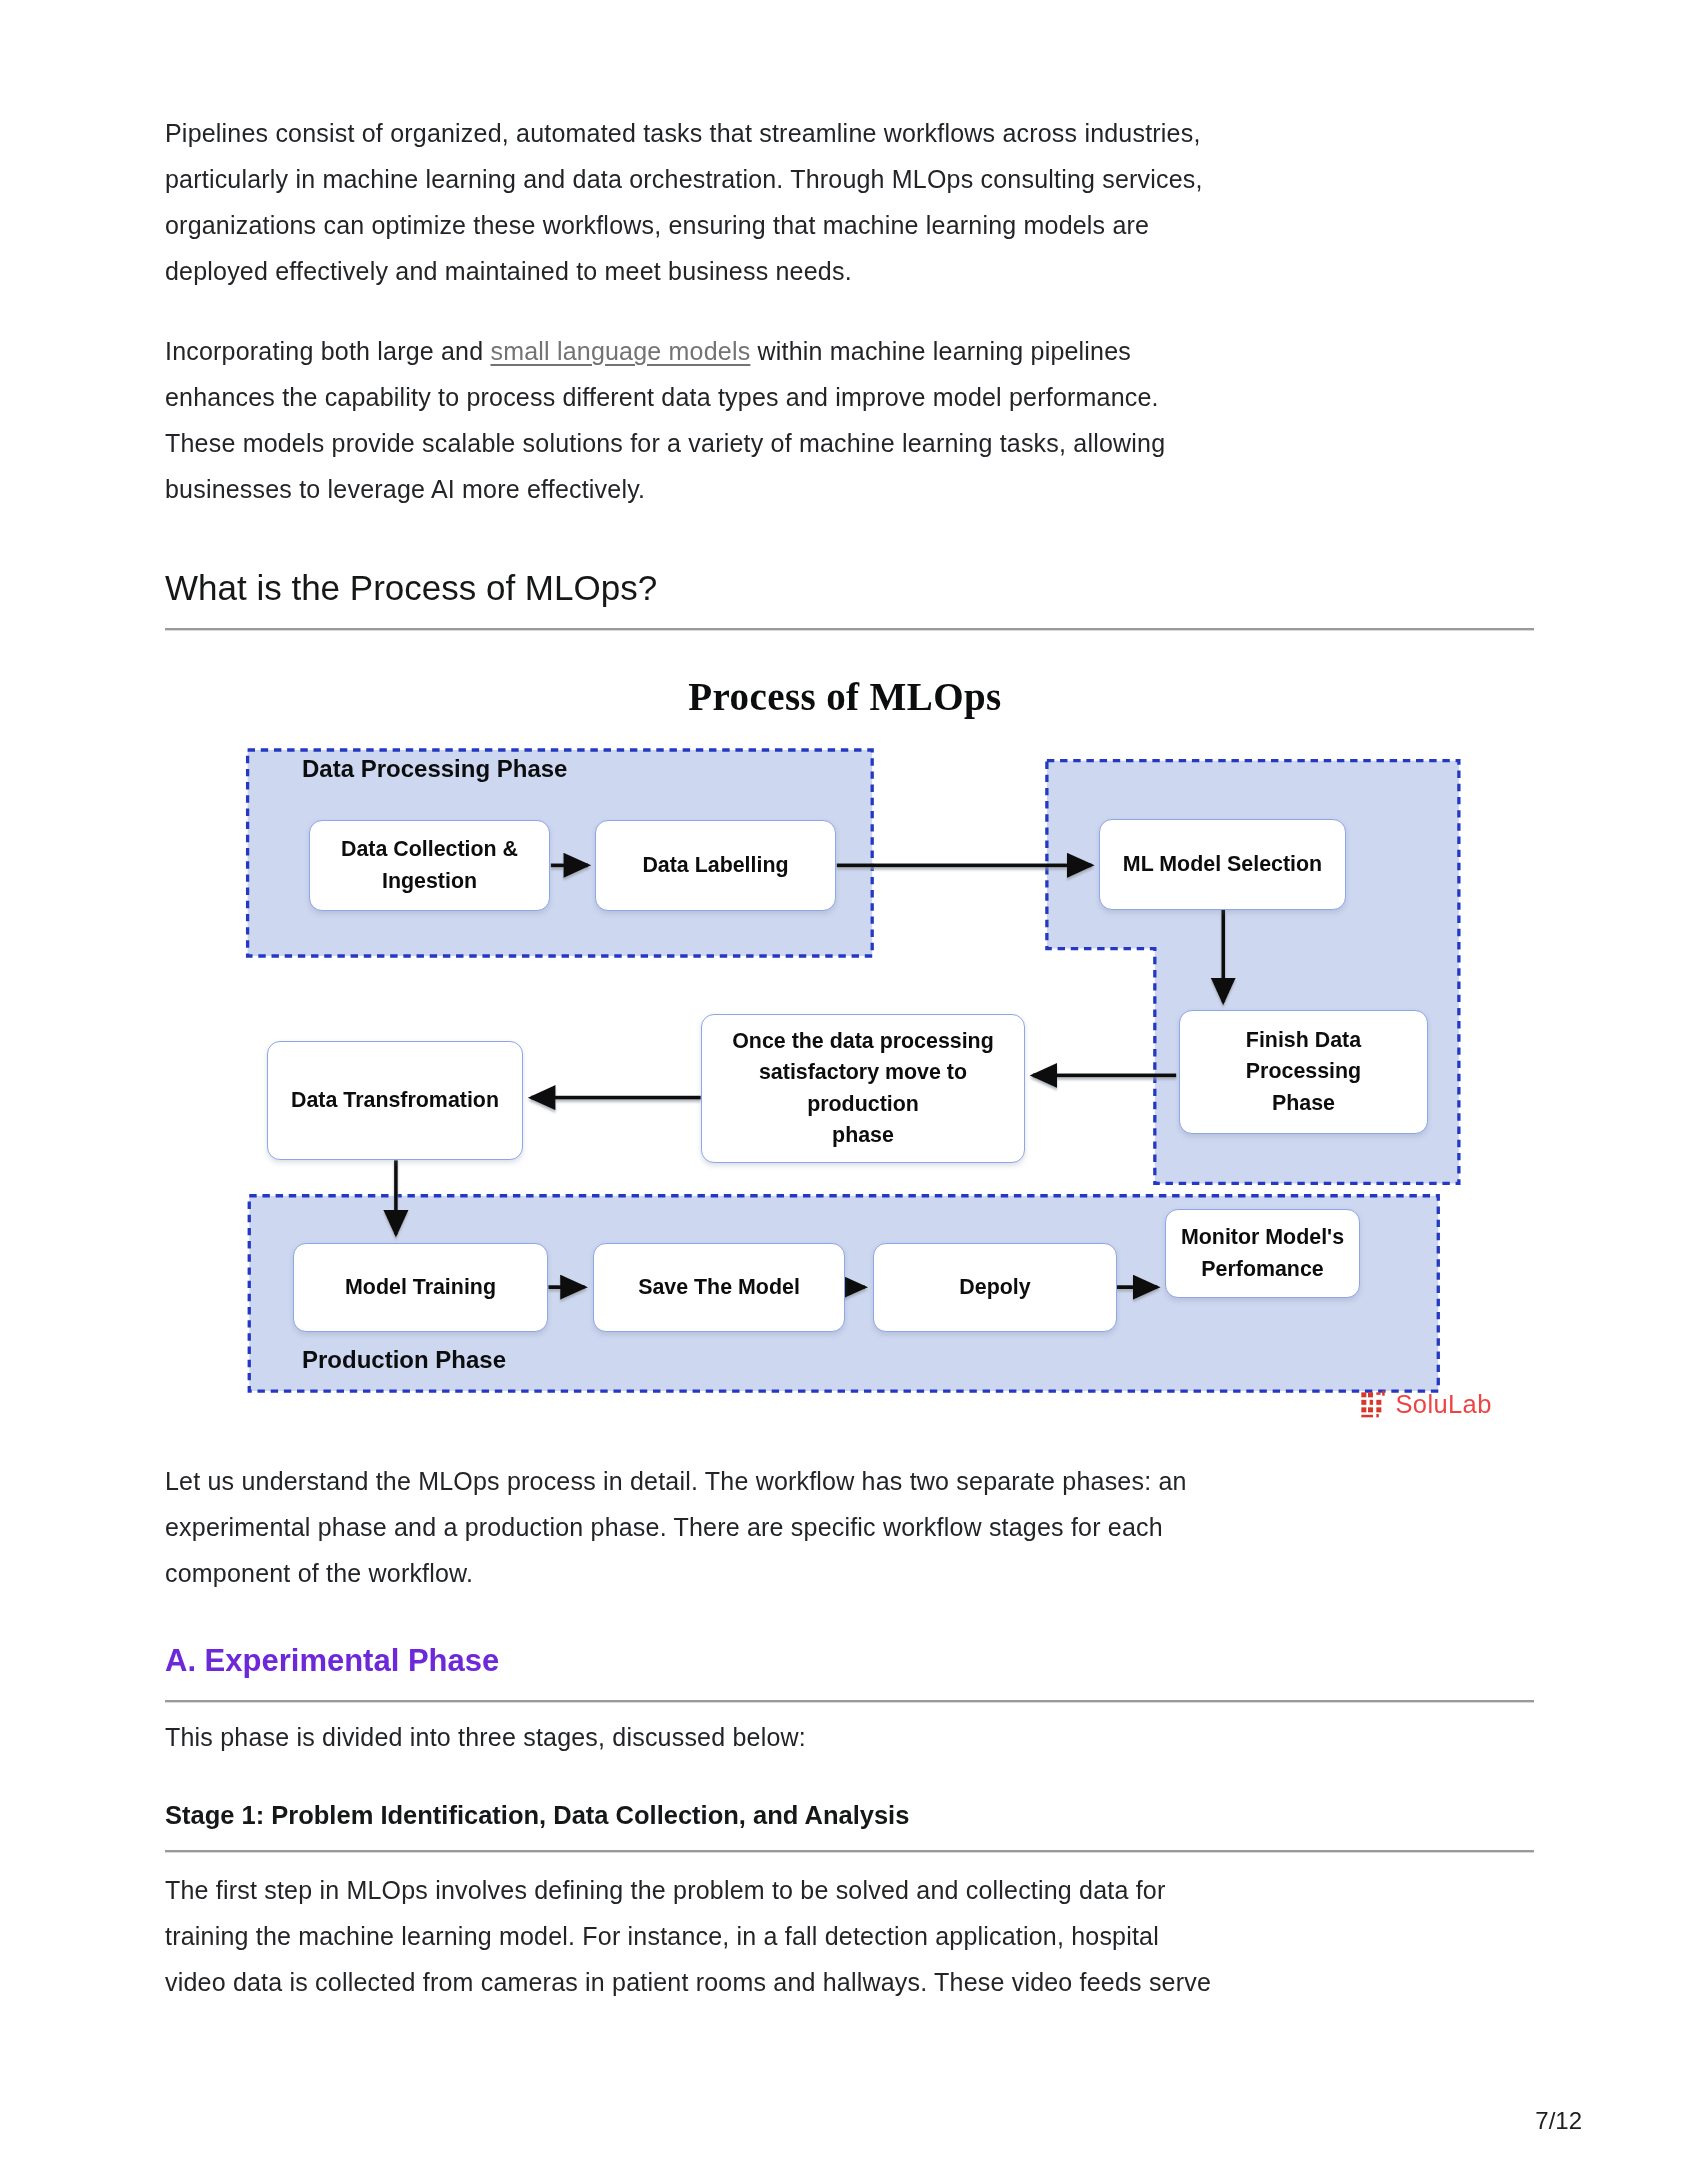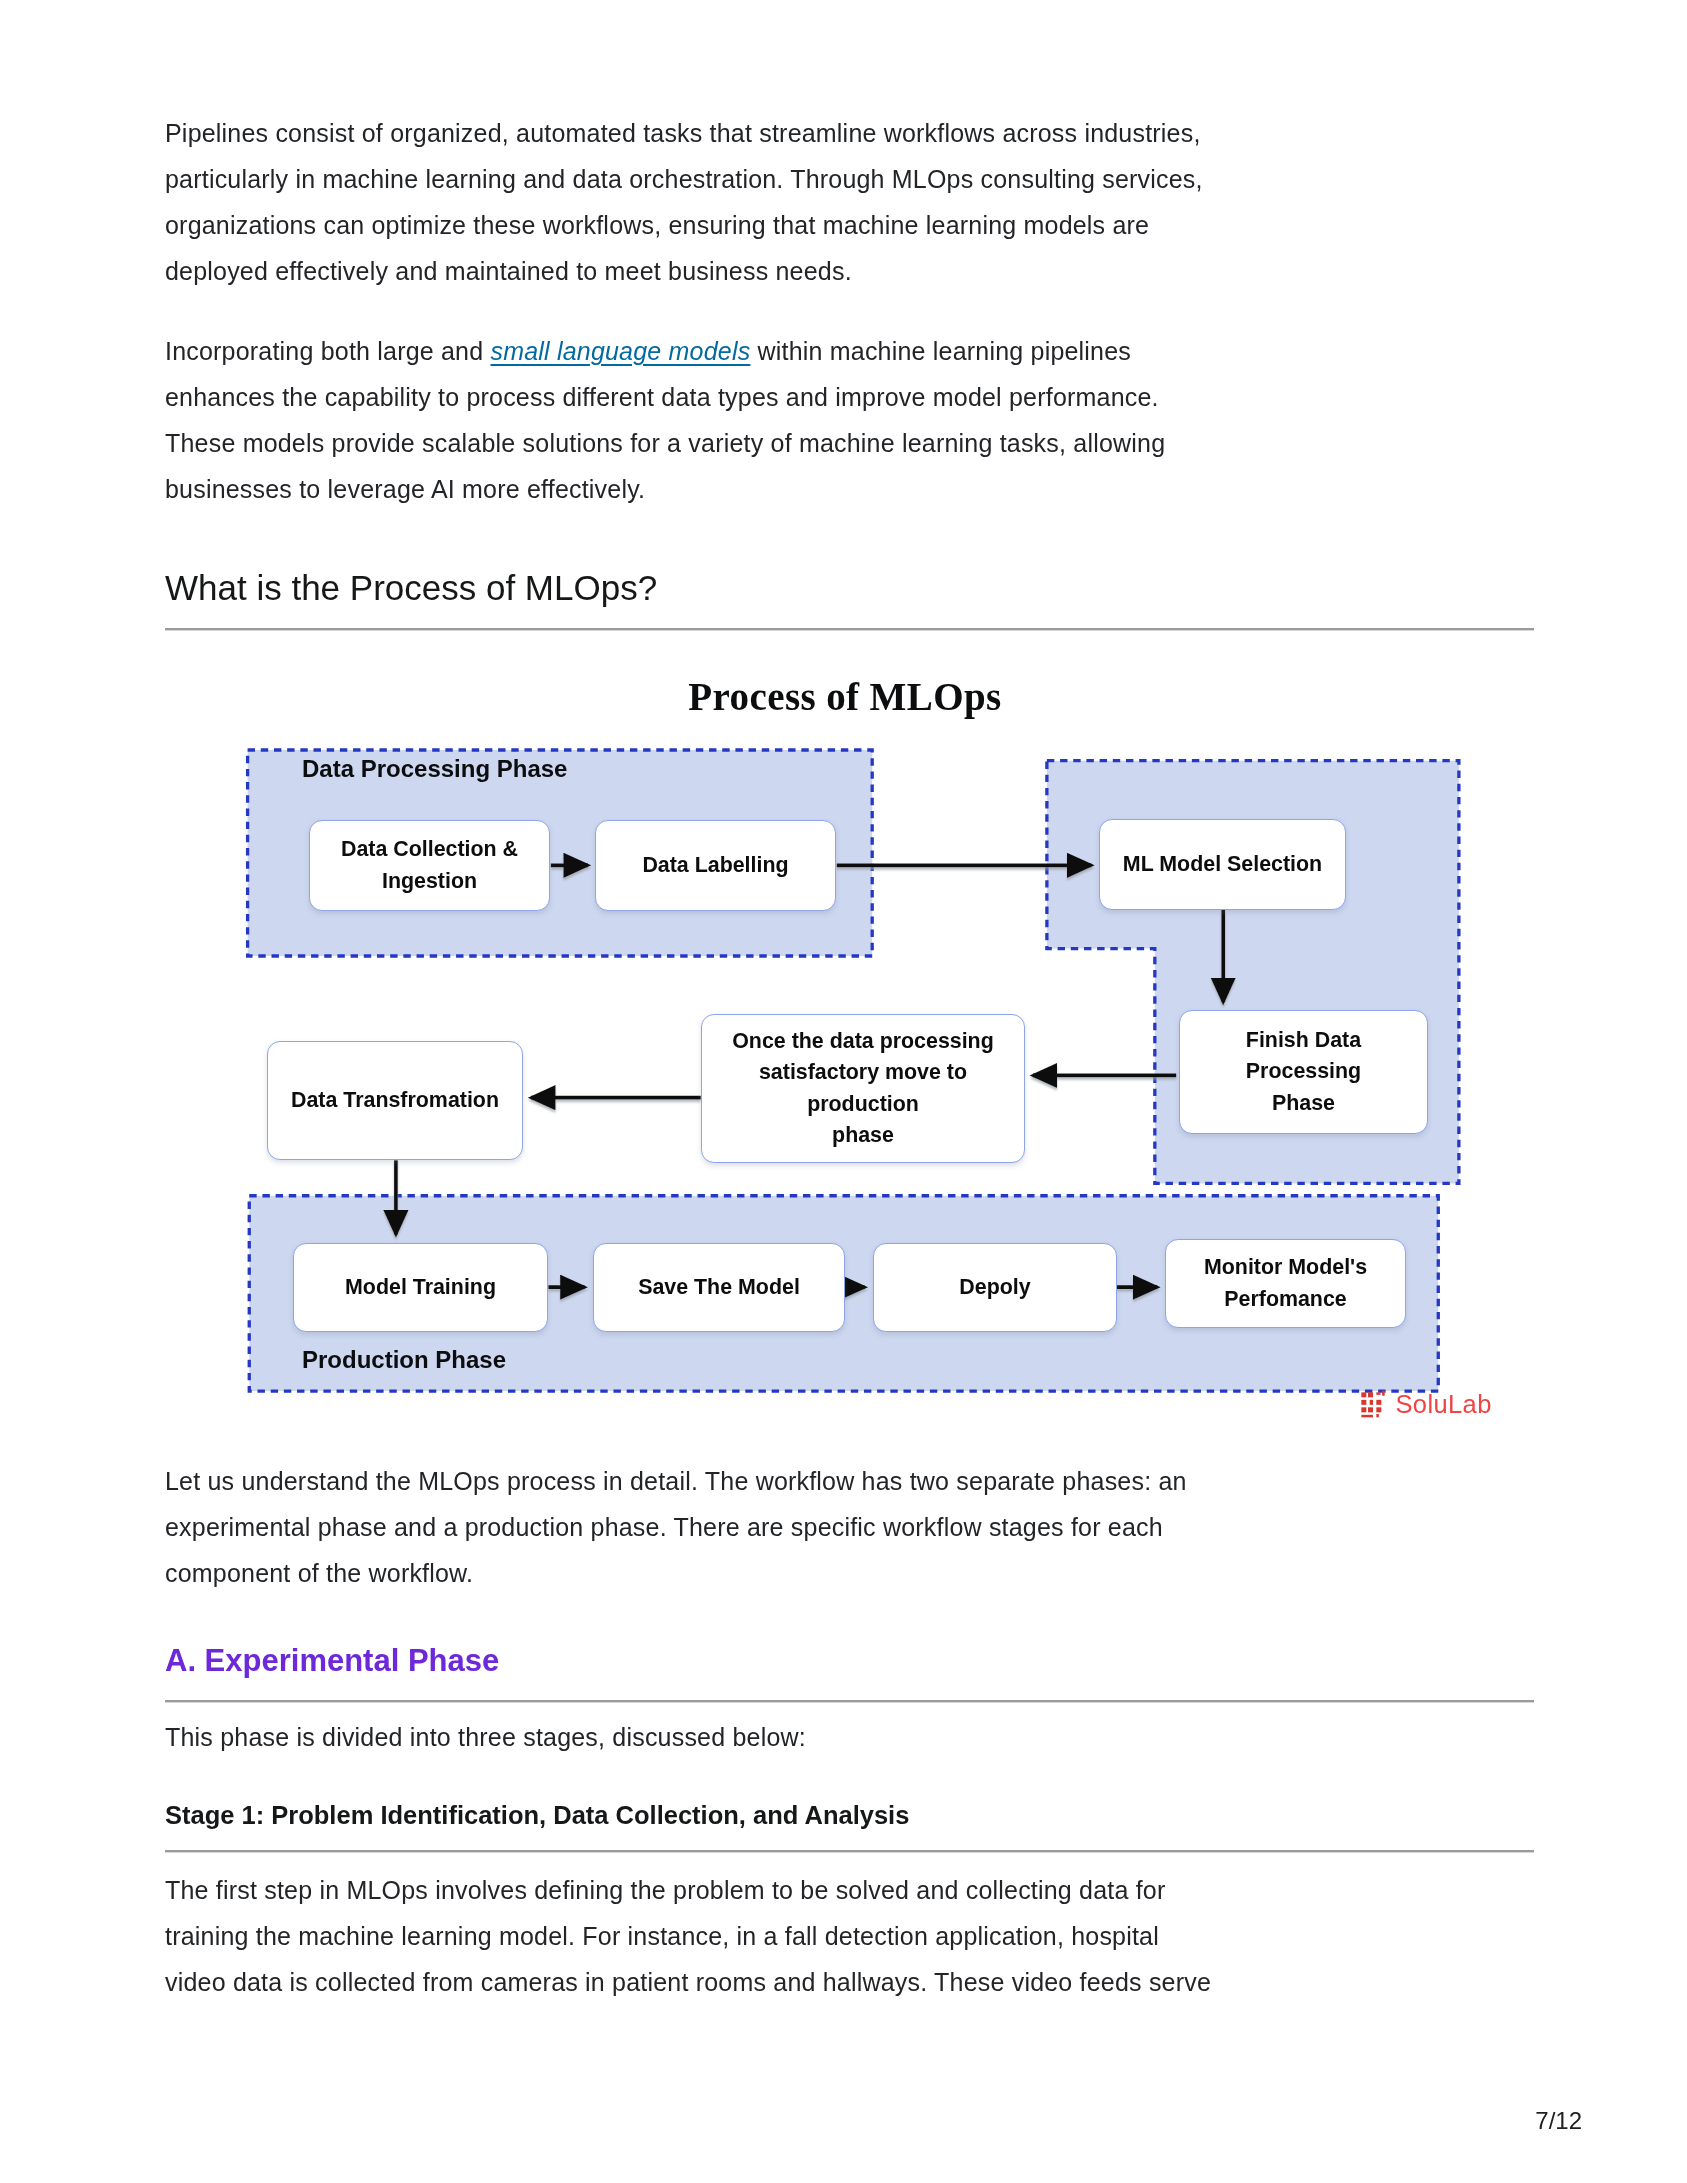--- a/index.html
+++ b/index.html
@@ -13,21 +13,21 @@
     font-size:25px; line-height:46px; color:#222427;
     white-space:pre-line; letter-spacing:0.2px;
   }
   .h2 { position:absolute; left:165px; font-size:35px; font-weight:normal; color:#161718; }
   .h3 { position:absolute; left:165px; font-size:31px; font-weight:bold; color:#6d28d9; }
   .h4 { position:absolute; left:165px; font-size:25.5px; font-weight:bold; color:#161718; }
   .rule {
     position:absolute; left:165px; width:1369px; height:2.5px;
     background:#9a9a9a; border-bottom:0.8px solid #d8d8d8;
   }
-  .link { text-decoration:underline; text-underline-offset:4.1px; text-decoration-thickness:1.6px; color:#0369a1; cursor:pointer;font-style:italic; }
+  .link { text-decoration:underline; text-underline-offset:4.1px; text-decoration-thickness:1.6px; color:#737373; cursor:pointer; }
   .pagenum { position:absolute; left:165px; width:1417px; top:2107px; text-align:right; font-size:24px; color:#202020; }
 
   
   .diagram { position:absolute; left:124px; top:651px; width:1442px; height:783px; }
   .diagram svg.layer { position:absolute; left:0; top:0; }
   .dg-title {
     position:absolute; left:0; top:23px; width:1442px; text-align:center;
     font-size:39px; font-weight:bold; color:#0c0d0e; letter-spacing:0.4px;font-family:Liberation Serif, serif;
   }
   .phase-label { position:absolute; font-size:24px; font-weight:bold; color:#0c0d0e; }
@@ -100,21 +100,21 @@
     <div class="node" style="left:975px; top:168px; width:247px; height:91px">ML Model Selection</div>
     <div class="node" style="left:1055px; top:359px; width:249px; height:124px">Finish Data Processing
 Phase</div>
     <div class="node" style="left:577px; top:363px; width:324px; height:149px">Once the data processing
 satisfactory move to production
 phase</div>
     <div class="node" style="left:143px; top:390px; width:256px; height:119px">Data Transfromation</div>
     <div class="node" style="left:169px; top:592px; width:255px; height:89px">Model Training</div>
     <div class="node" style="left:469px; top:592px; width:252px; height:89px">Save The Model</div>
     <div class="node" style="left:749px; top:592px; width:244px; height:89px">Depoly</div>
-    <div class="node" style="left:1041px; top:588px; width:241px; height:89px">Monitor Model's
+    <div class="node" style="left:1041px; top:558px; width:195px; height:89px">Monitor Model's
 Perfomance</div>
 
     <div class="logo">
       <svg width="30" height="30" viewBox="0 0 36 36">
         <g fill="#d8382c">
           <rect x="4" y="4" width="6" height="6"></rect>
             <rect x="12" y="4" width="6" height="6"></rect>
           <rect x="22" y="4" width="5" height="3"></rect>
             <rect x="29" y="2" width="3" height="6"></rect>
           <rect x="4" y="13" width="6" height="6"></rect>

